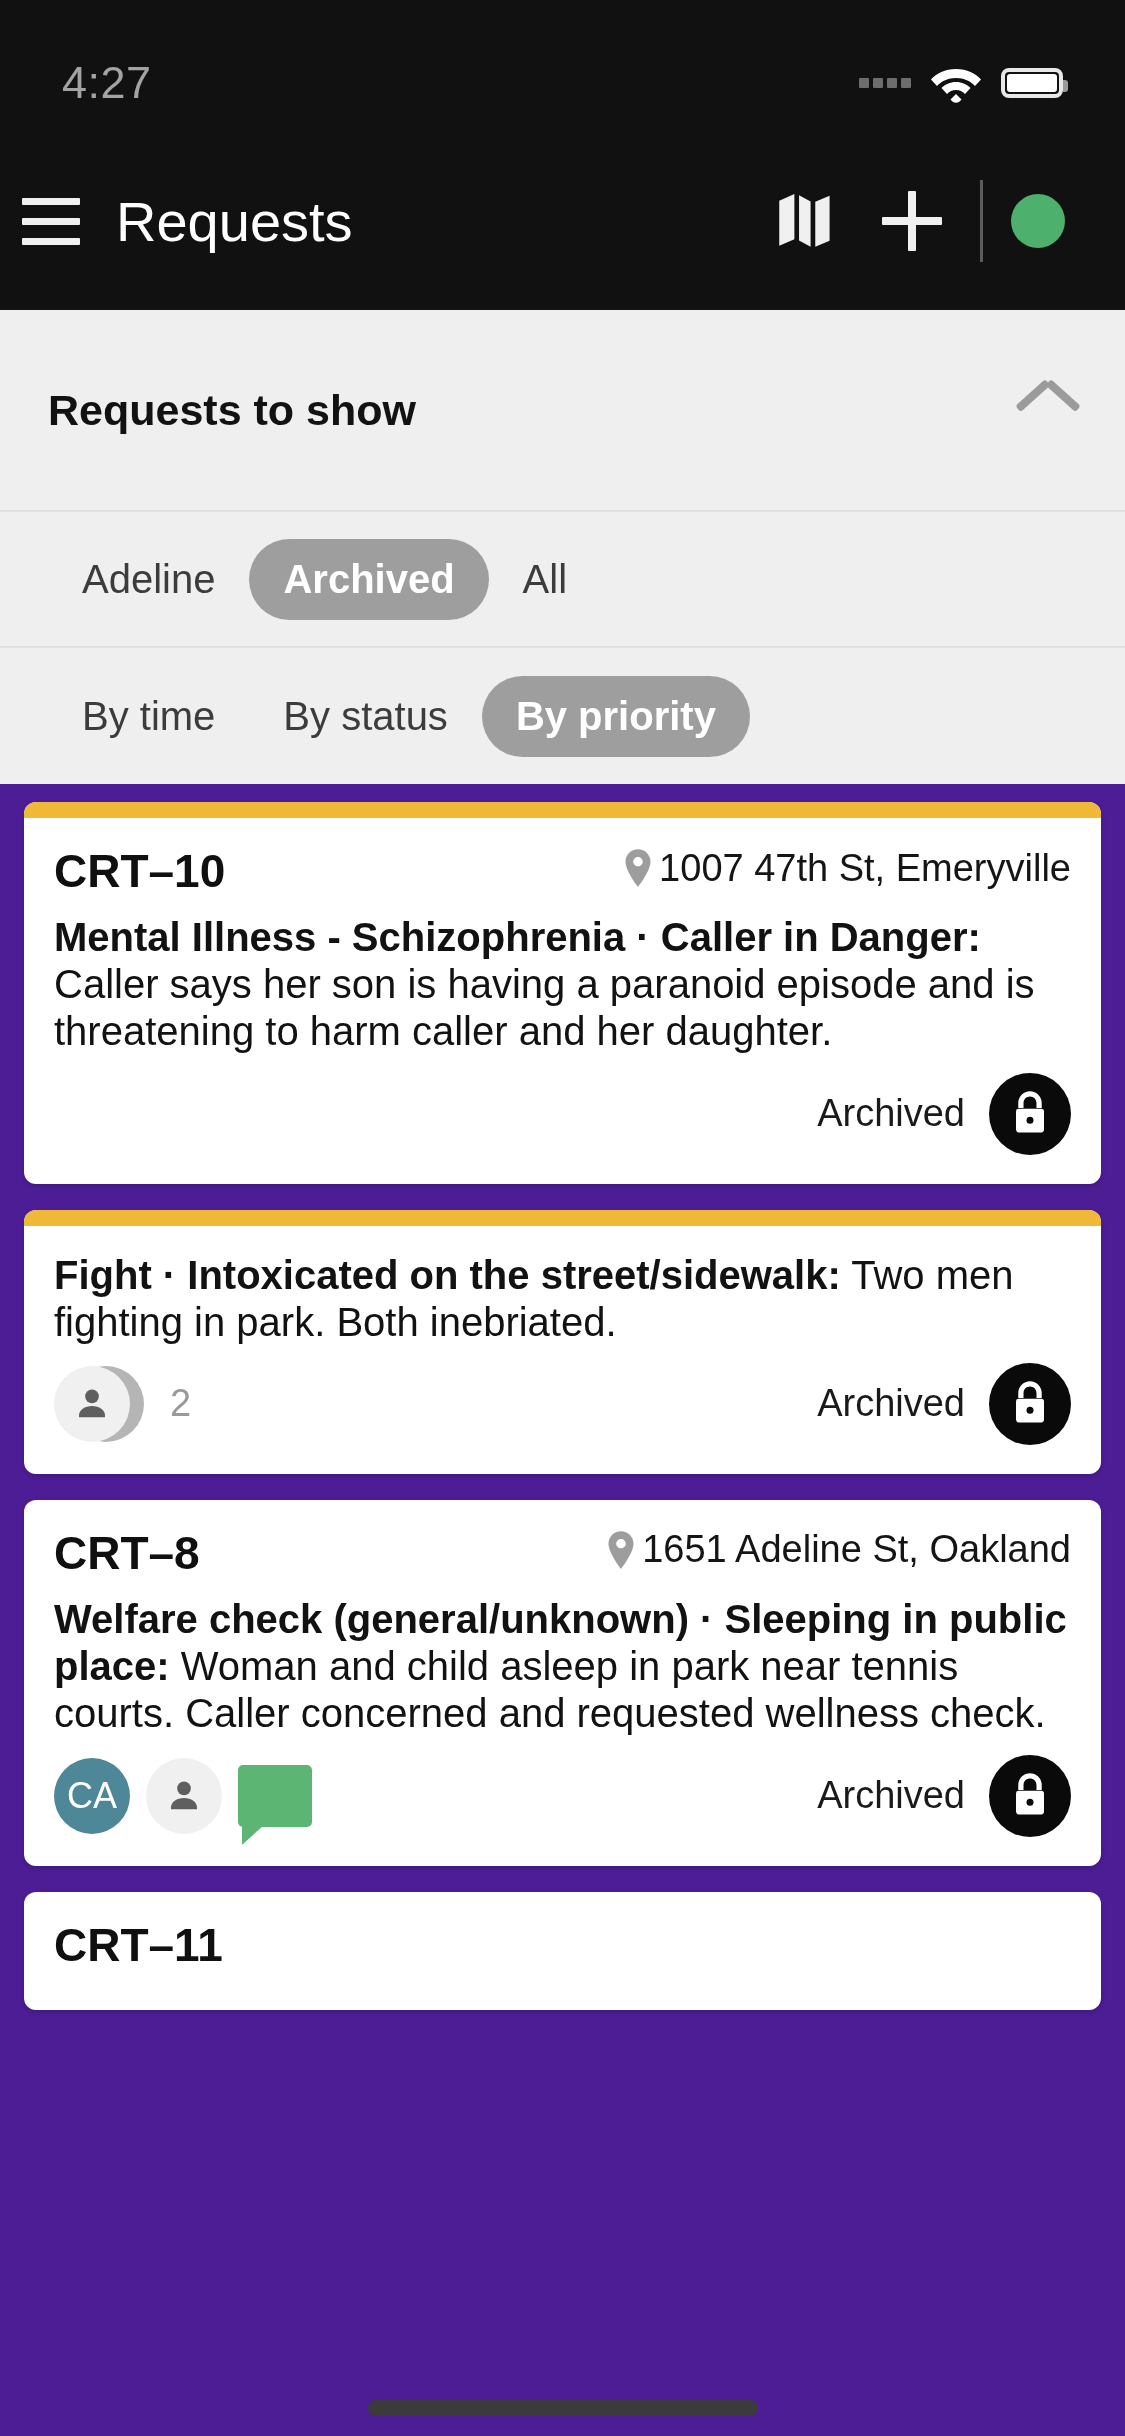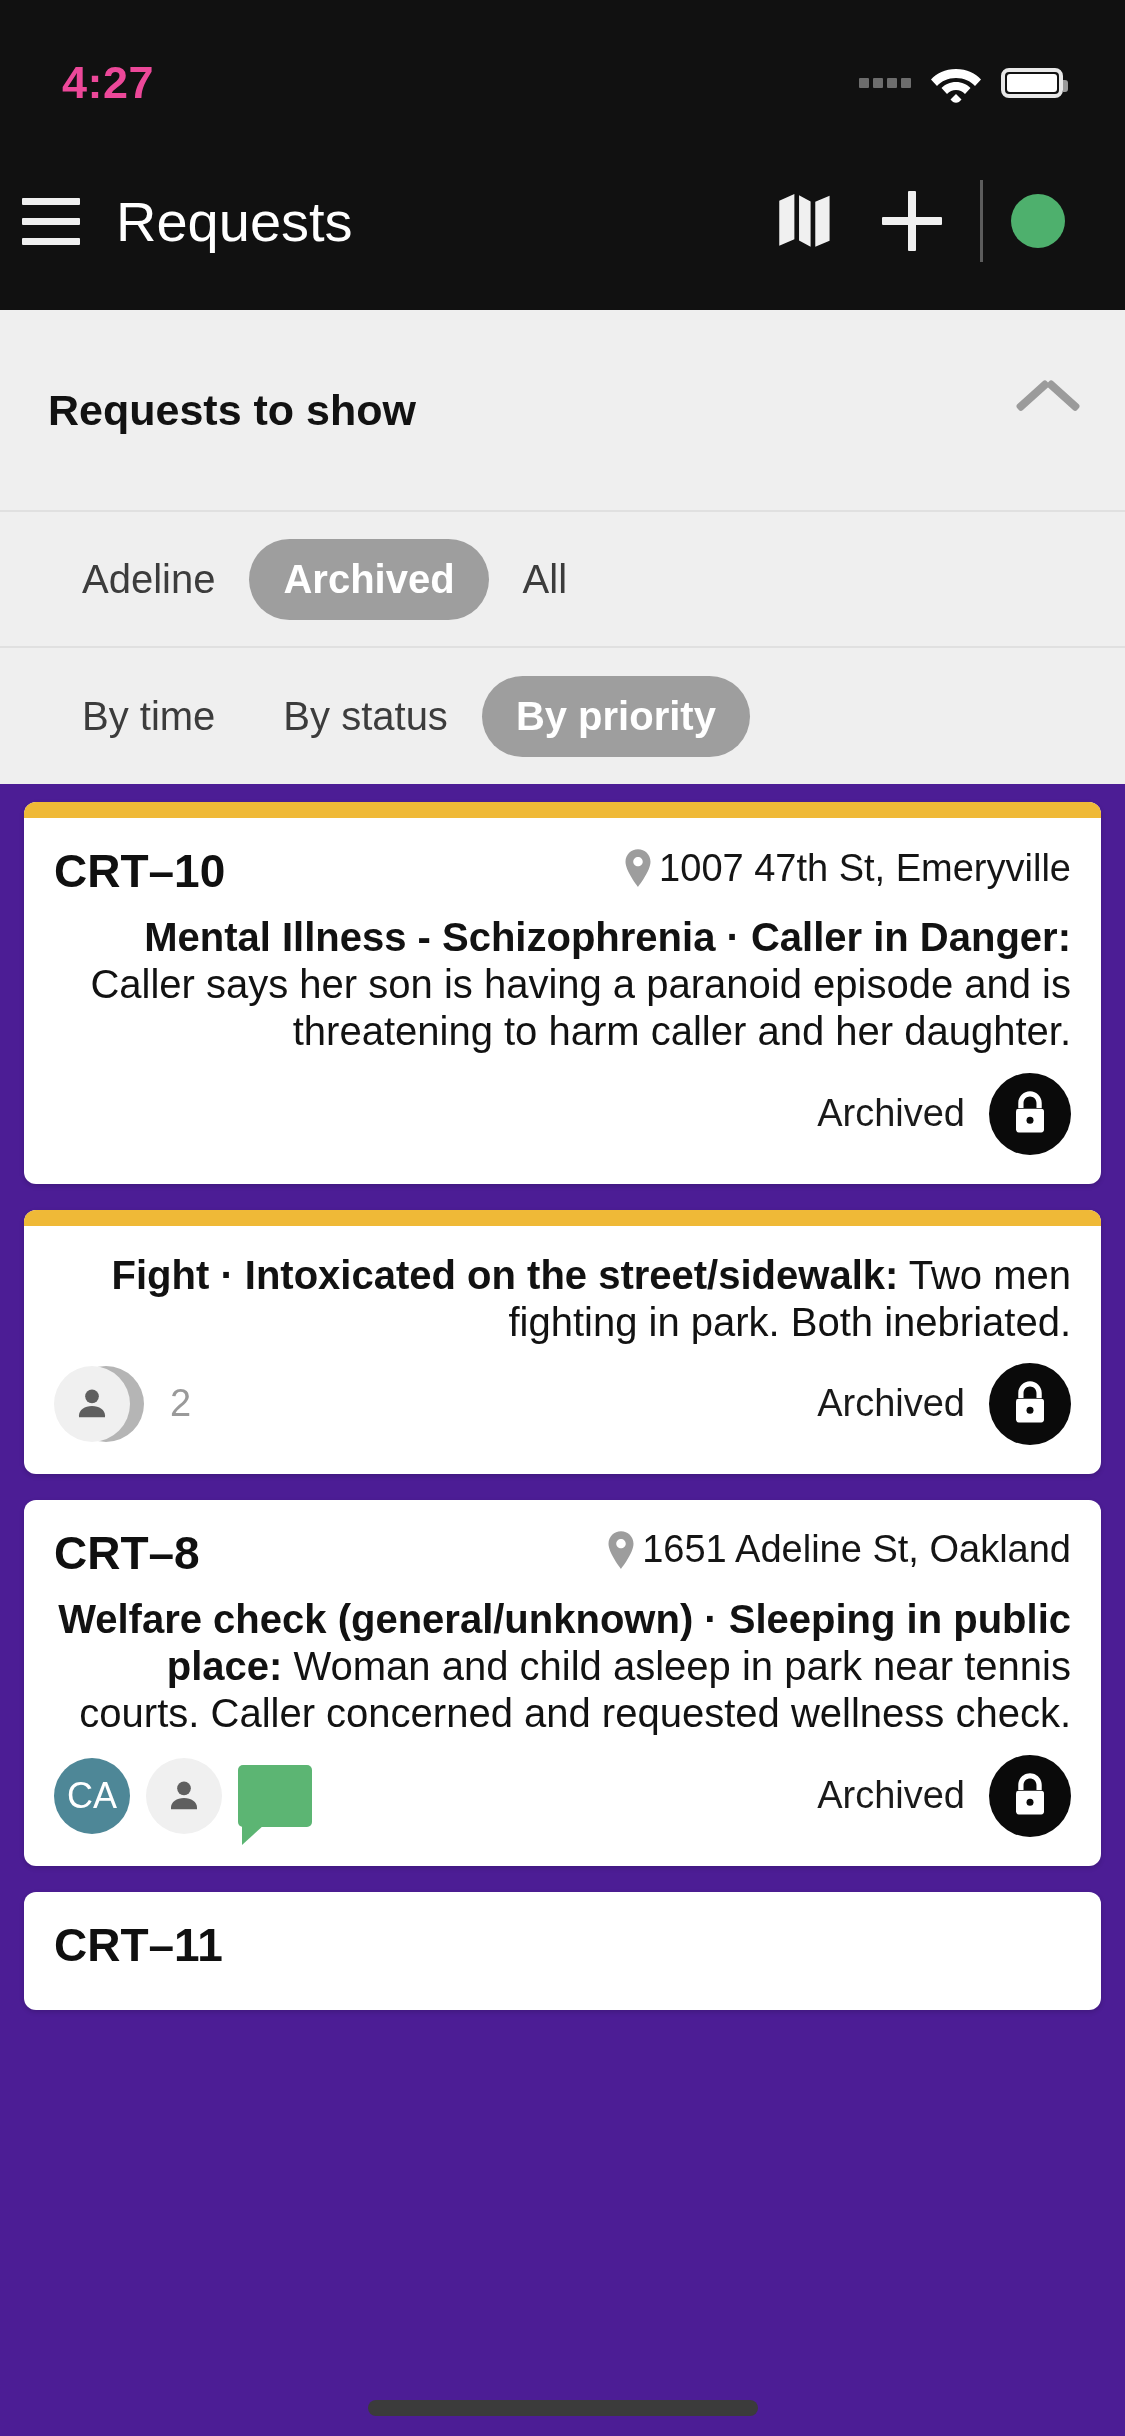--- a/index.html
+++ b/index.html
@@ -23,23 +23,23 @@
   .status-bar {
     height: 132px;
     background: #111111;
     display: flex;
     align-items: center;
     justify-content: space-between;
     padding: 34px 62px 0 62px;
     flex: 0 0 auto;
   }
   .status-time {
-    color: #ec4899;
+    color: #a3a3a3;
     font-size: 45px;
-    font-weight: 700;
+    font-weight: 400;
     letter-spacing: 0.5px;
   }
   .status-right {
     display: flex;
     align-items: center;
     gap: 18px;
   }
   .signal-dots { display: flex; align-items: flex-end; gap: 4px; }
   .signal-dots i {
     display: block;
@@ -232,21 +232,20 @@
     font-size: 38px;
     color: #151515;
     gap: 6px;
   }
   .pin-ico { display: block; flex: 0 0 auto; }
   .card-body {
     font-size: 40px;
     line-height: 1.18;
     color: #121212;
     margin-bottom: 8px;
-    text-align: right;
   }
   .card-body b { font-weight: bold; }
   .card-foot {
     display: flex;
     align-items: center;
     min-height: 96px;
     margin-top: 10px;
   }
   .badges { display: flex; align-items: center; gap: 16px; }
   .avatar {

